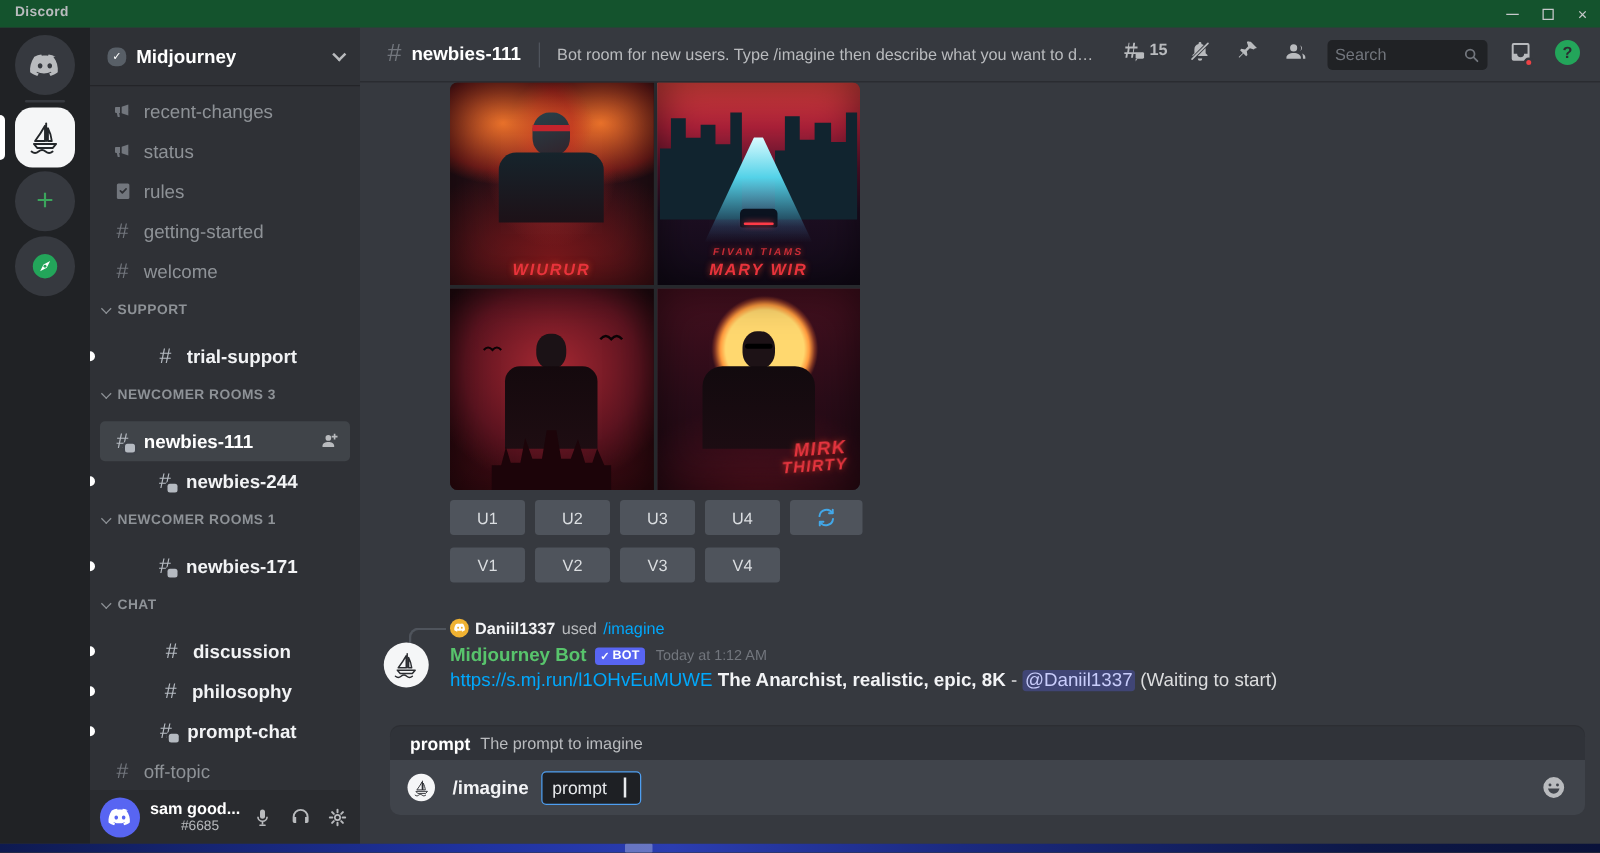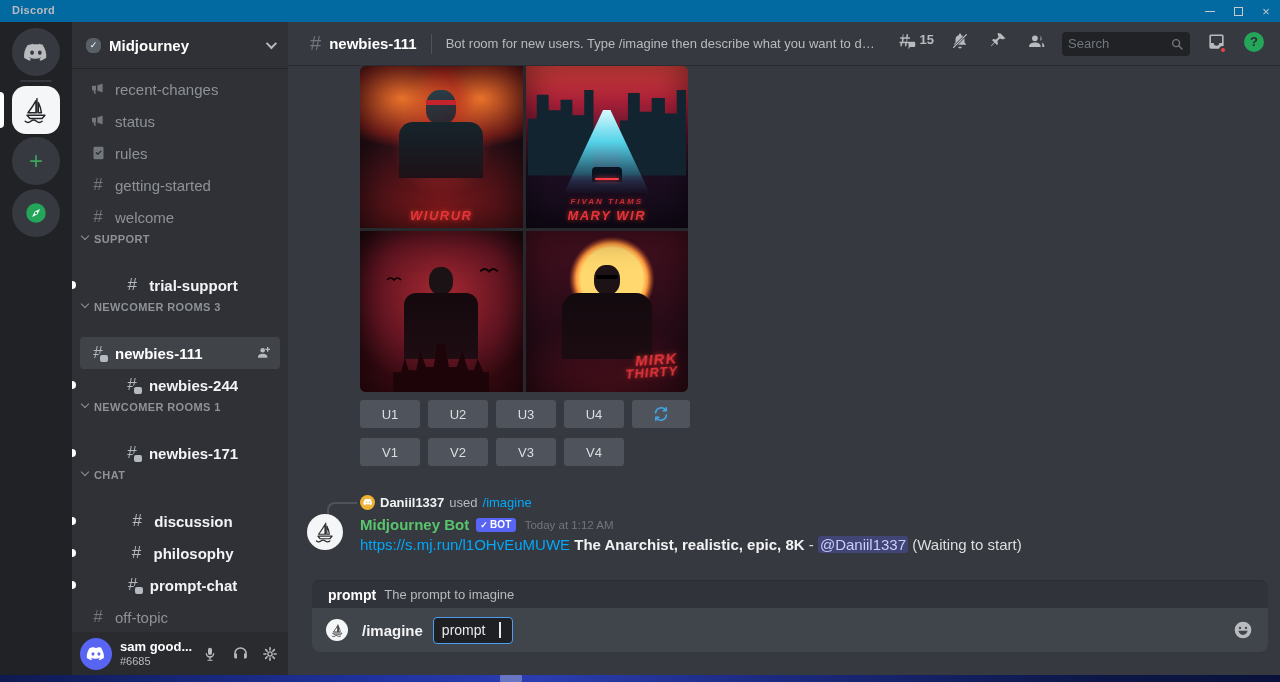--- a/index.html
+++ b/index.html
@@ -1,20 +1,20 @@
 <!DOCTYPE html>
 <html><head>
 <meta charset="utf-8">
 <style>
   * { margin:0; padding:0; box-sizing:border-box; }
   html,body { width:1280px; height:682px; overflow:hidden; background:#36393f;
     font-family:"Liberation Sans", sans-serif; -webkit-font-smoothing:antialiased; }
 
   
-  .titlebar{position:absolute;left:0;top:0;width:1280px;height:22px;background:#0369a1;z-index:50;}
+  .titlebar{position:absolute;left:0;top:0;width:1280px;height:22px;background:#14532d;z-index:50;}
   .app-title{position:absolute;left:12px;top:4px;font-size:11px;font-weight:700;color:#b9bbbe;letter-spacing:.3px;}
   .winctl{position:absolute;top:0;height:22px;width:28px;display:flex;align-items:center;justify-content:center;color:#b9bbbe;cursor:pointer;}
   .ctl-min{right:56px;} .ctl-max{right:28px;} .ctl-close{right:0;}
   .ctl-min i{display:block;width:10px;border-top:1px solid #c7c9cb;}
   .ctl-max i{display:block;width:9px;height:9px;border:1px solid #c7c9cb;}
   .ctl-close i{font-style:normal;font-size:13px;line-height:1;color:#c7c9cb;}
 
   
   .app{position:absolute;left:0;top:22px;width:1280px;height:653px;display:flex;}
 
@@ -31,38 +31,38 @@
 
   
   .sidebar{position:relative;width:216px;background:#2f3136;flex:none;}
   .s-header{position:relative;height:46px;display:flex;align-items:center;padding:0 14px;box-shadow:0 1px 0 rgba(0,0,0,.25);cursor:pointer;z-index:5;}
   .verified-badge{width:15px;height:15px;border-radius:42%;background:#585f67;color:#fff;font-size:9px;display:flex;align-items:center;justify-content:center;margin-right:8px;flex:none;}
   .verified-badge::before{content:"✓";}
   .s-title{color:#fff;font-size:15px;font-weight:700;flex:1;}
   .chev{width:8px;height:8px;border-right:2px solid #b9bbbe;border-bottom:2px solid #b9bbbe;transform:rotate(45deg) translateY(-2px);}
 
   .channels{position:absolute;left:0;top:46px;right:0;bottom:0;padding:5px 8px 0;overflow:hidden;}
-  .cat{height:36px;display:flex;align-items:flex-start;padding:0 0 6px 2px;color:#8e9297;font-size:11px;font-weight:700;letter-spacing:.4px;cursor:pointer;}
+  .cat{height:36px;display:flex;align-items:center;padding:0 0 6px 2px;color:#8e9297;font-size:11px;font-weight:700;letter-spacing:.4px;cursor:pointer;}
   .cat .cchev{width:6px;height:6px;border-right:1.5px solid #8e9297;border-bottom:1.5px solid #8e9297;transform:rotate(45deg);margin:0 6px 3px 0;}
   .row{height:32px;display:flex;align-items:center;padding:0 8px;border-radius:4px;color:#8e9297;font-size:15px;cursor:pointer;position:relative;}
   .row.unread{color:#f2f3f5;font-weight:600;justify-content:center;}
   .row.selected{background:#404449;color:#fff;font-weight:600;}
   .ch-icon{width:20px;margin-right:7px;color:#72767d;font-size:17px;font-weight:500;display:flex;align-items:center;justify-content:center;position:relative;flex:none;}
   .row.selected .ch-icon,.row.unread .ch-icon{color:#b5bac1;}
   .icon-hash::before{content:"#";}
   .hash-bubble::after{content:"";position:absolute;right:0px;bottom:1px;width:8px;height:7px;background:currentColor;border-radius:2px;box-shadow:0 0 0 2px #2f3136;}
   .row.selected .hash-bubble::after{box-shadow:0 0 0 2px #3e4249;}
   .row-action{margin-left:auto;color:#b9bbbe;display:flex;}
   .dot{position:absolute;left:-8px;width:4px;height:8px;background:#fff;border-radius:0 4px 4px 0;}
 
   .user-panel{position:absolute;left:0;top:610px;width:216px;height:43px;background:#292b2f;display:flex;align-items:center;padding:0 8px;}
   .u-avatar{width:32px;height:32px;border-radius:50%;background:#5865f2;color:#fff;display:flex;align-items:center;justify-content:center;flex:none;cursor:pointer;}
   .u-meta{margin-left:8px;line-height:1.15;min-width:0;flex:1;}
   .u-name{color:#fff;font-size:13px;font-weight:700;white-space:nowrap;overflow:hidden;text-overflow:ellipsis;max-width:88px;}
-  .u-tag{color:#b9bbbe;font-size:11px;}
+  .u-tag{color:#b9bbbe;font-size:11px;text-align:center;}
   .panel-icons{display:flex;gap:10px;color:#b9bbbe;}
   .panel-icons .pbtn{width:20px;height:20px;display:flex;align-items:center;justify-content:center;cursor:pointer;}
 
   
   .main{position:relative;flex:1;background:#36393f;}
   .topbar{position:relative;height:43px;display:flex;align-items:center;padding:0 14px 0 22px;box-shadow:0 1px 0 rgba(0,0,0,.22);z-index:5;}
   .tb-hash{color:#72767d;font-size:20px;font-weight:500;margin-right:8px;}
   .tb-hash::before{content:"#";}
   .tb-name{color:#fff;font-size:15px;font-weight:700;}
   .tb-div{width:1px;height:20px;background:#4f545c;margin:0 14px;}

